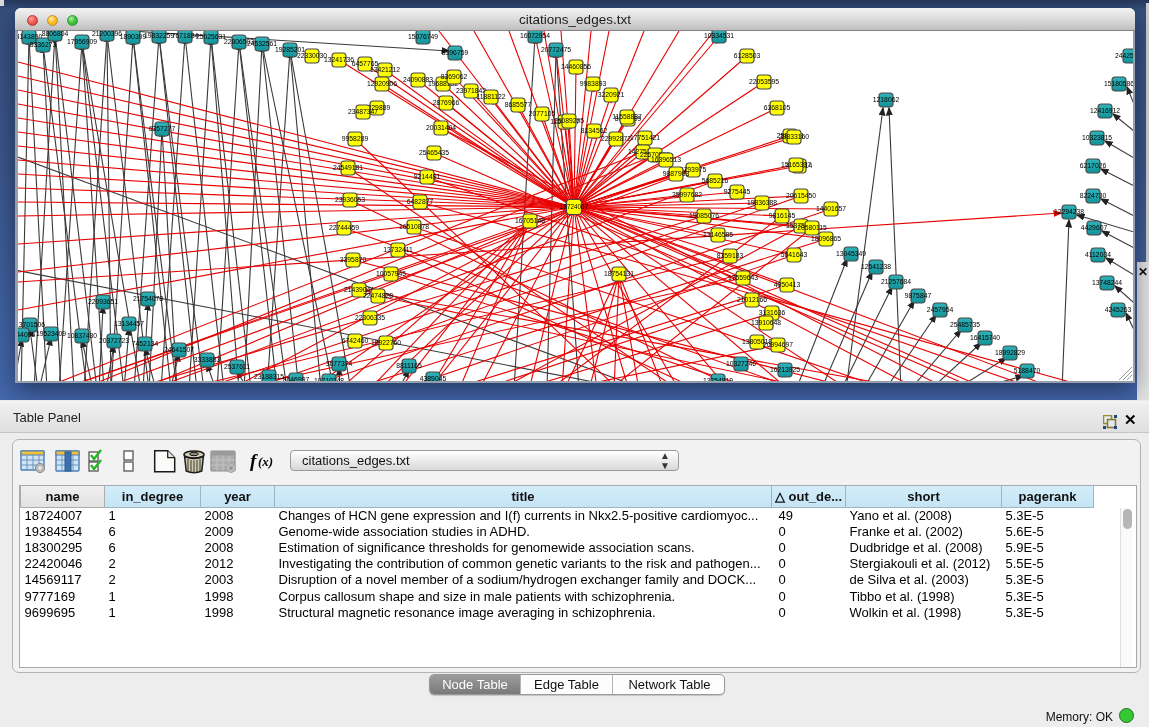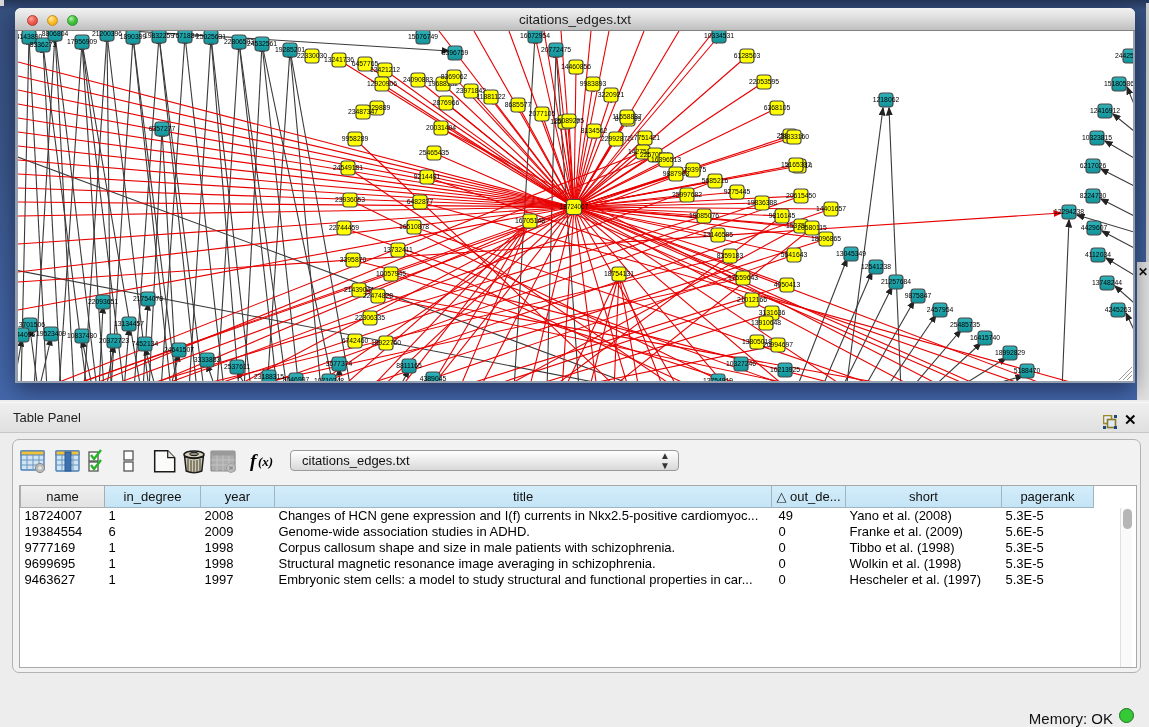--- a/index.html
+++ b/index.html
@@ -46,42 +46,42 @@
 #tools{position:absolute;left:-1px;top:9px}
 #combo{position:absolute;left:277px;top:10px;width:389px;height:21px;
  border:1px solid #9a9a9a;border-radius:4px;
  background:linear-gradient(#ffffff,#e8e8e8 60%,#d8d8d8);
  font-size:13px;color:#111;line-height:19px;padding-left:11px}
 #combo .ar{position:absolute;right:8px;top:0px;font-size:10px;line-height:10px;color:#333}
 
 #tbl{position:absolute;left:6px;top:45px;width:1118px;height:183px;background:#fff;
  border:1px solid #a8a8a8;overflow:hidden}
 table{border-collapse:collapse;table-layout:fixed;width:1117px;font-size:13px}
-th{height:21px;font-weight:normal;color:#111;
+th{height:21px;font-weight:bold;color:#111;
  background:linear-gradient(#d3ecfa,#c4e4f5);border:1px solid #9fb6c2;
  border-top:none;overflow:hidden;white-space:nowrap}
 th.c0{background:linear-gradient(#efefef,#e2e2e2);border:1px solid #adadad;border-top:none}
 th.c7{background:#fff;border:none}
 td{height:16.2px;padding:0 0 0 4px;overflow:hidden;white-space:nowrap;color:#000}
 td.c4{padding-left:7px}
 .c0{width:84px}.c1{width:96px}.c2{width:74px}.c3{width:497px}
 .c4{width:74px}.c5{width:156px}.c6{width:92px}.c7{width:44px}
 #sb{position:absolute;left:1100px;top:22px;width:12px;height:160px;background:#fafafa;
  border-left:1px solid #e0e0e0}
 #sbt{position:absolute;left:2px;top:1px;width:9px;height:20px;background:#b6b6b6;border-radius:5px}
 
 #tabs{position:absolute;left:429px;top:274px;width:296px;height:21px;z-index:5;
  border:1px solid #9a9a9a;border-radius:5px;background:#fdfdfd;overflow:hidden;
  box-shadow:0 1px 1px rgba(0,0,0,.18)}
 #tabs .seg{position:absolute;top:0;height:21px;font-size:13px;line-height:20px;
  text-align:center;color:#111}
 #tabs #seg1{left:0;width:90px;background:linear-gradient(#9c9c9c,#757575);color:#fff}
 #seg2{left:90px;width:92px;border-left:1px solid #b5b5b5}
 #seg3{left:182px;width:114px;border-left:1px solid #b5b5b5}
-#mem{position:absolute;right:36px;top:310px;font-size:15px;color:#111}
+#mem{position:absolute;right:36px;top:310px;font-size:12px;color:#111}
 #dot{position:absolute;left:1119px;top:308px;width:15px;height:15px;border-radius:50%;
  background:#35c935;border:1.5px solid #1e701e}
 </style></head>
 <body>
 <div id="stage">
  <div id="desk"></div>
  <div id="notch"></div>
  <div id="rgray"></div>
  <div id="rpanel"></div>
  <div id="rpx">✕</div>
@@ -708,22 +708,52 @@
                 <td class="c5">Yano et al. (2008)</td>
                 <td class="c6">5.3E-5</td>
                 <td class="c7"></td>
               </tr>
 <tr>
                 <td class="c0">19384554</td>
                 <td class="c1">6</td>
                 <td class="c2">2009</td>
                 <td class="c3">Genome-wide association studies in ADHD.</td>
                 <td class="c4">0</td>
-                <td class="c5">Franke et al. (2009)</td>
+                <td class="c5">Franke et al. (2002)</td>
                 <td class="c6">5.6E-5</td>
+                <td class="c7"></td>
+              </tr>
+<tr>
+                <td class="c0">18300295</td>
+                <td class="c1">6</td>
+                <td class="c2">2008</td>
+                <td class="c3">Estimation of significance thresholds for genomewide association scans.</td>
+                <td class="c4">0</td>
+                <td class="c5">Dudbridge et al. (2008)</td>
+                <td class="c6">5.9E-5</td>
+                <td class="c7"></td>
+              </tr>
+<tr>
+                <td class="c0">22420046</td>
+                <td class="c1">2</td>
+                <td class="c2">2012</td>
+                <td class="c3">Investigating the contribution of common genetic variants to the risk and pathogen...</td>
+                <td class="c4">0</td>
+                <td class="c5">Stergiakouli et al. (2012)</td>
+                <td class="c6">5.5E-5</td>
+                <td class="c7"></td>
+              </tr>
+<tr>
+                <td class="c0">14569117</td>
+                <td class="c1">2</td>
+                <td class="c2">2003</td>
+                <td class="c3">Disruption of a novel member of a sodium/hydrogen exchanger family and DOCK...</td>
+                <td class="c4">0</td>
+                <td class="c5">de Silva et al. (2003)</td>
+                <td class="c6">5.3E-5</td>
                 <td class="c7"></td>
               </tr>
 <tr>
                 <td class="c0">9777169</td>
                 <td class="c1">1</td>
                 <td class="c2">1998</td>
                 <td class="c3">Corpus callosum shape and size in male patients with schizophrenia.</td>
                 <td class="c4">0</td>
                 <td class="c5">Tibbo et al. (1998)</td>
                 <td class="c6">5.3E-5</td>
@@ -732,33 +762,28 @@
 <tr>
                 <td class="c0">9699695</td>
                 <td class="c1">1</td>
                 <td class="c2">1998</td>
                 <td class="c3">Structural magnetic resonance image averaging in schizophrenia.</td>
                 <td class="c4">0</td>
                 <td class="c5">Wolkin et al. (1998)</td>
                 <td class="c6">5.3E-5</td>
                 <td class="c7"></td>
               </tr>
-<tr>
-                <td class="c0">9463627</td>
-                <td class="c1">1</td>
-                <td class="c2">1997</td>
-                <td class="c3">Embryonic stem cells: a model to study structural and functional properties in car...</td>
-                <td class="c4">0</td>
-                <td class="c5">Hescheler et al. (1997)</td>
-                <td class="c6">5.3E-5</td>
-                <td class="c7"></td>
-              </tr>
       </tbody>
           </table>
       <div id="sb">
             <div id="sbt"></div>
           </div>
     </div>
   </div>
+  <div id="tabs">
+    <div class="seg" id="seg1">Node Table</div>
+    <div class="seg" id="seg2">Edge Table</div>
+    <div class="seg" id="seg3">Network Table</div>
+  </div>
   <div id="mem">Memory: OK</div>
   <div id="dot"></div>
  </div>
 </div>
 
 </body></html>

